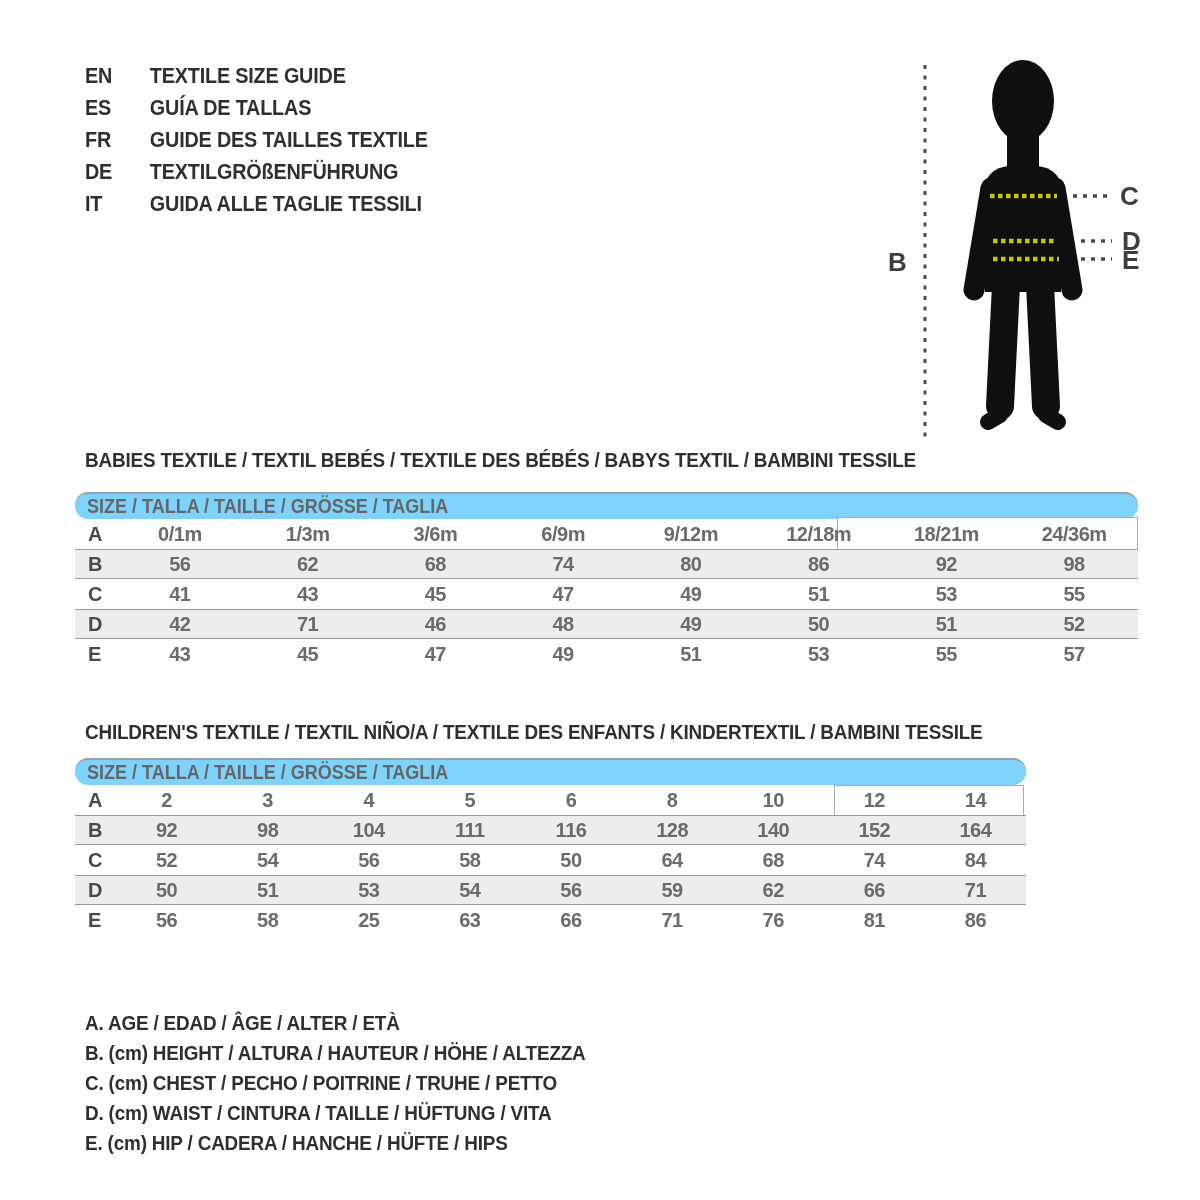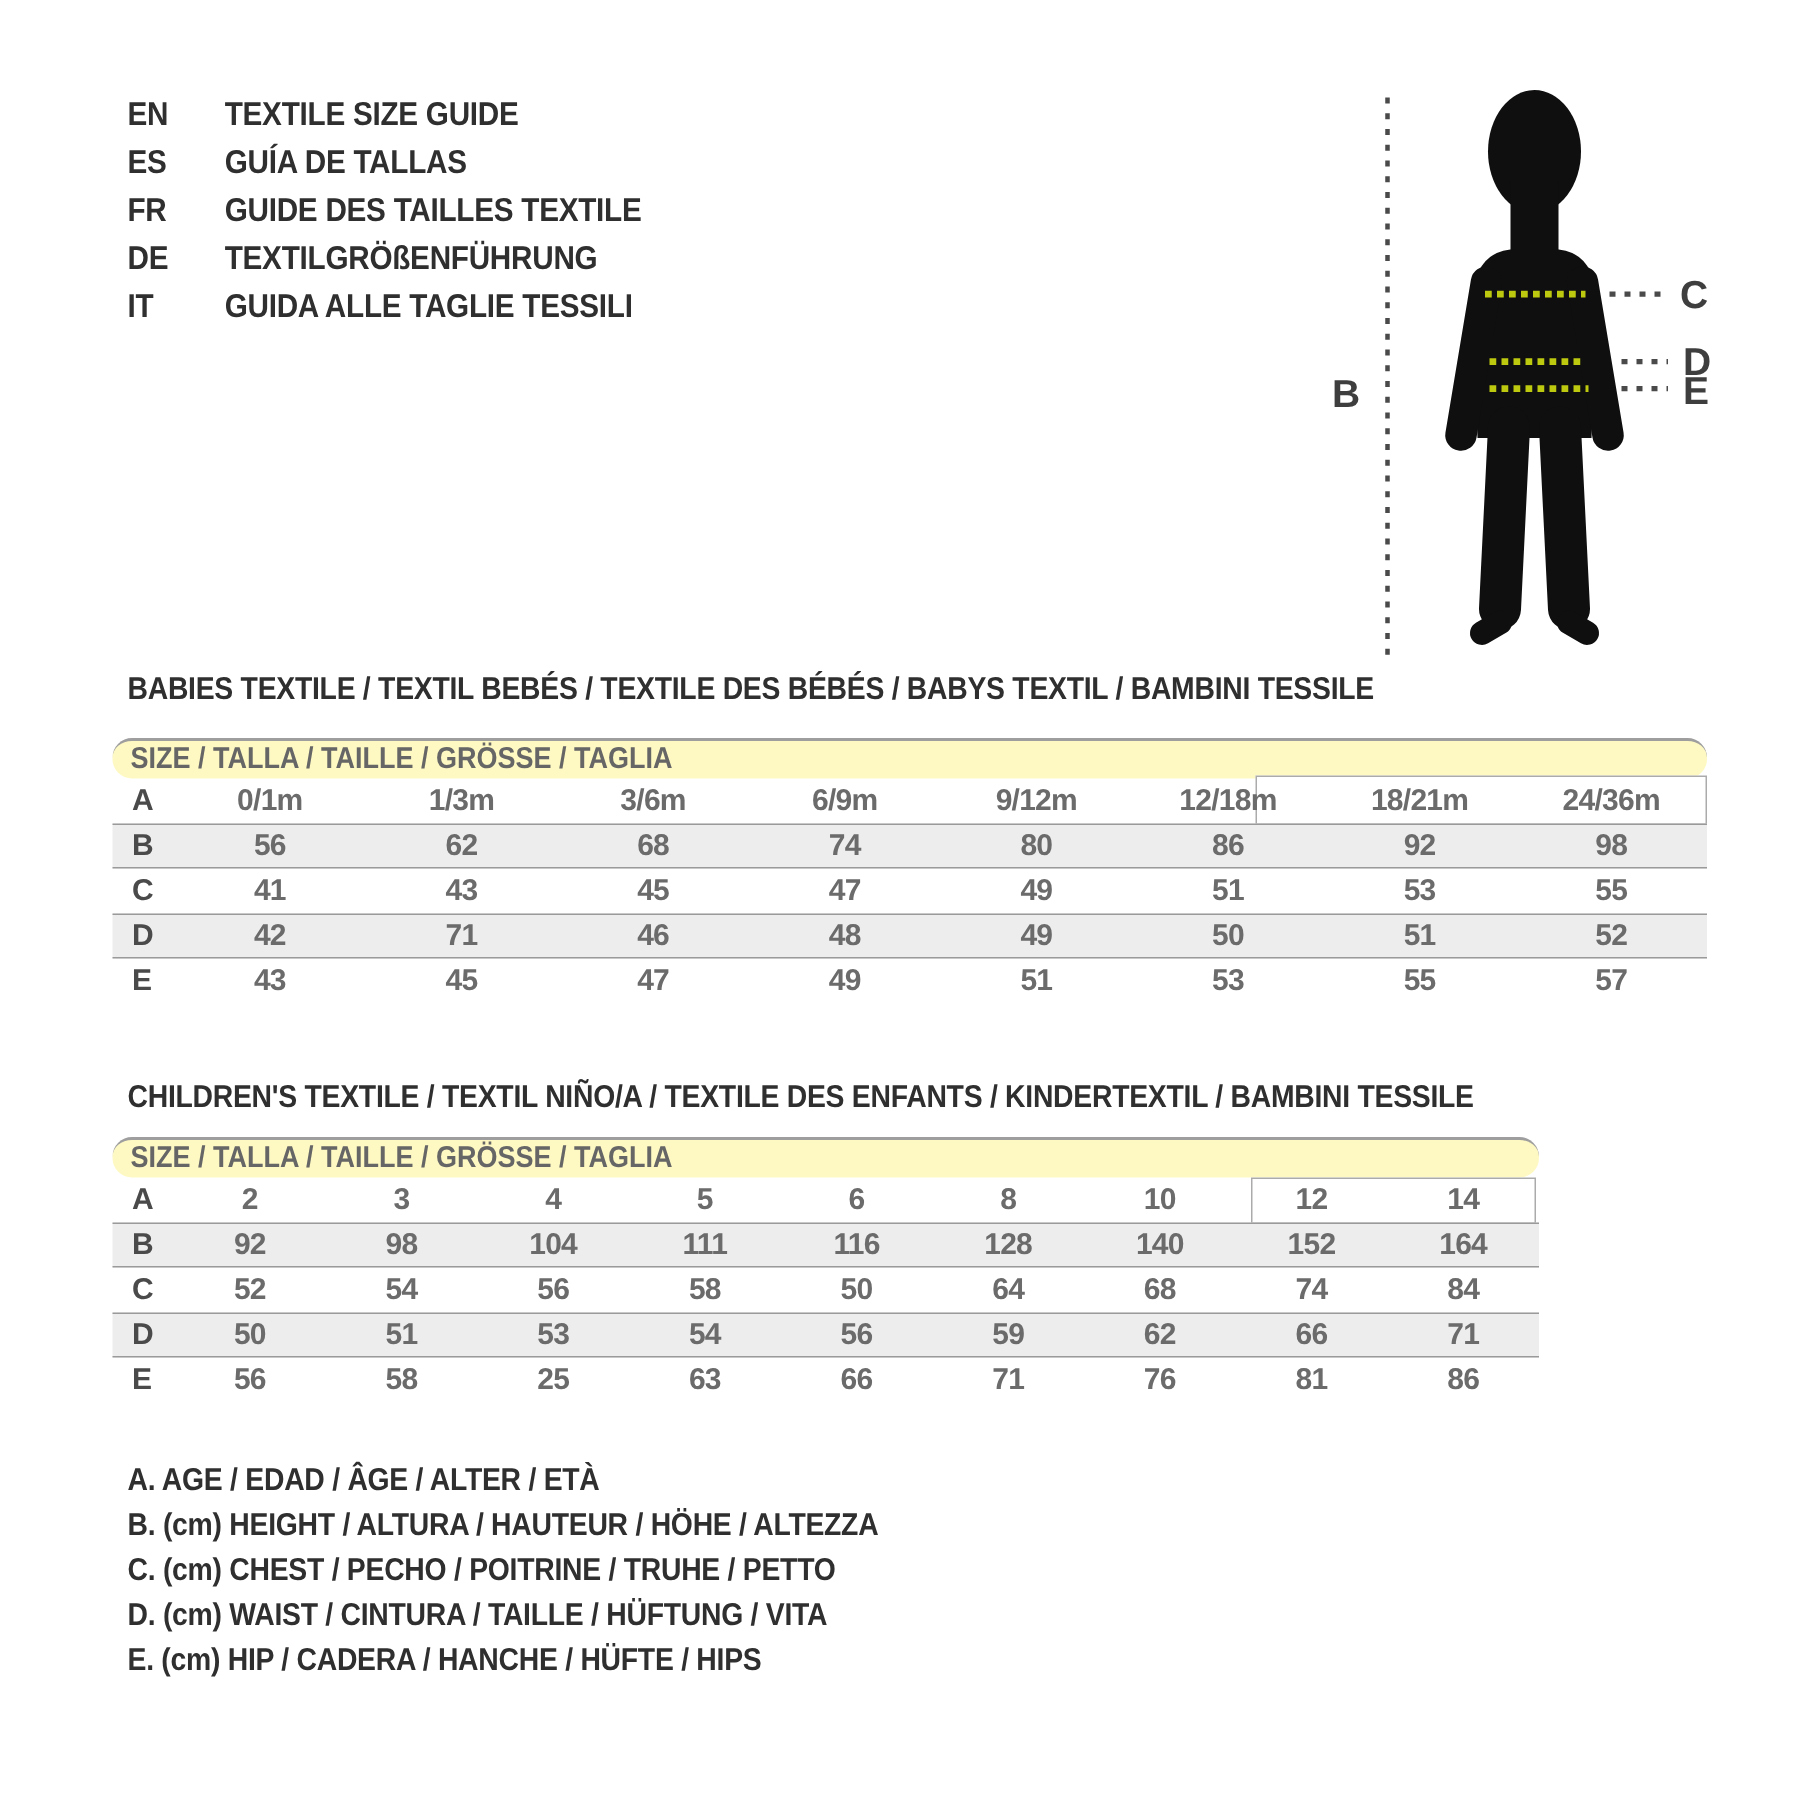--- a/index.html
+++ b/index.html
@@ -14,32 +14,32 @@
   
   .lang-block{left:85px;top:60px;}
   .lang-row{display:block;height:32px;line-height:32px;font-size:22px;letter-spacing:-0.2px;}
   .lang-code{display:inline-block;width:72px;}
 
   
   .sec-title{font-size:21px;letter-spacing:-0.2px;color:#2f2f2f;}
 
   
   .size-table{position:absolute;}
-  .size-bar{height:27px;background:#fef9c3;border-top:2px solid #9e9e9e;
+  .size-bar{height:27px;background:#7dd3fc;border-top:2px solid #9e9e9e;
     display:flex;align-items:center;padding-left:12px;box-sizing:border-box;
     font-size:20px;color:#666666;position:relative;z-index:0;border-radius:13px;}
   .rows{position:relative;z-index:2;}
   .trow{display:flex;align-items:center;height:30px;box-sizing:border-box;}
   .trow.stripe{background:#ededed;border-top:1px solid #9a9a9a;border-bottom:1px solid #9a9a9a;}
   .tlabel{width:28px;padding-left:13px;font-size:20px;color:#4a4a4a;flex:none;}
   .tcell{flex:1;text-align:center;font-size:20px;color:#6b6b6b;letter-spacing:-0.5px;}
   .hl-box{position:absolute;background:#ffffff;border:1px solid #ababab;z-index:1;box-sizing:border-box;}
 
   
-  .legend-block{left:85px;top:972px;}
+  .legend-block{left:85px;top:1008px;}
   .legend-row{display:block;height:30px;line-height:30px;font-size:21px;letter-spacing:-0.2px;}
 
   svg text{font-family:"Liberation Sans", sans-serif;font-weight:700;}
 </style>
 </head>
 <body>
 
 <div class="abs lang-block">
   <div class="lang-row cond"><span class="lang-code">EN</span><span>TEXTILE SIZE GUIDE</span></div>
   <div class="lang-row cond"><span class="lang-code">ES</span><span>GUÍA DE TALLAS</span></div>

